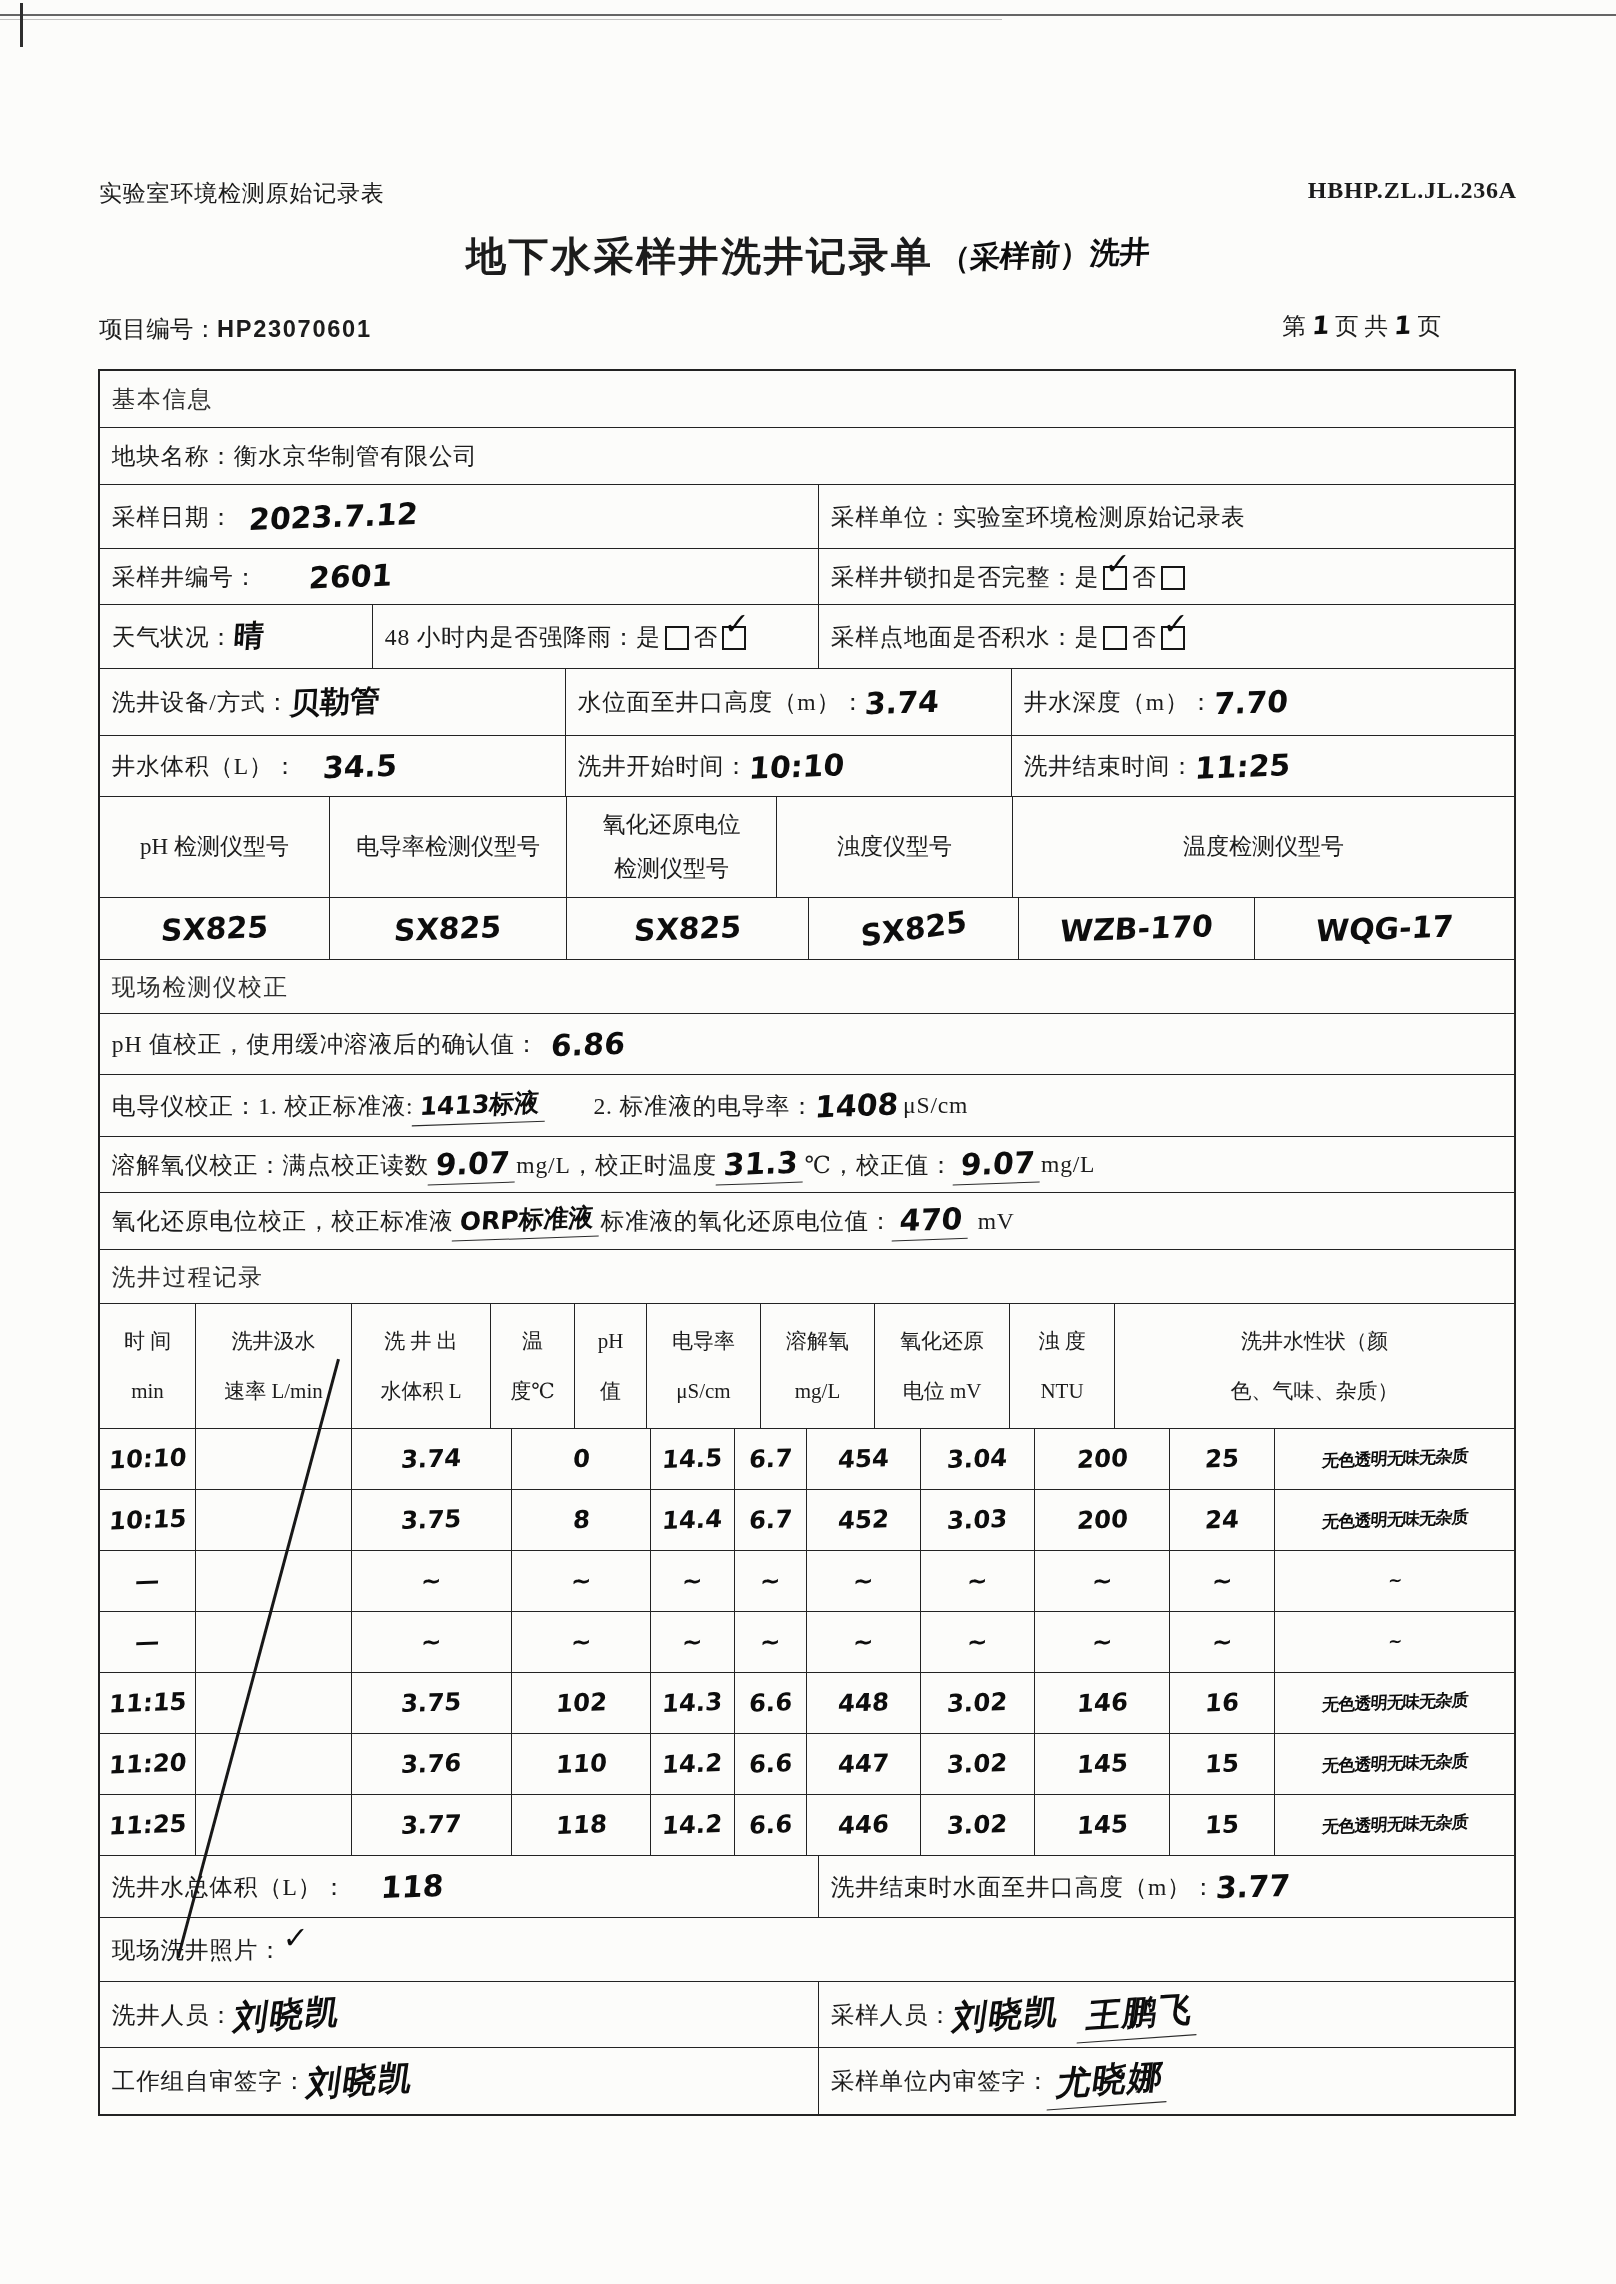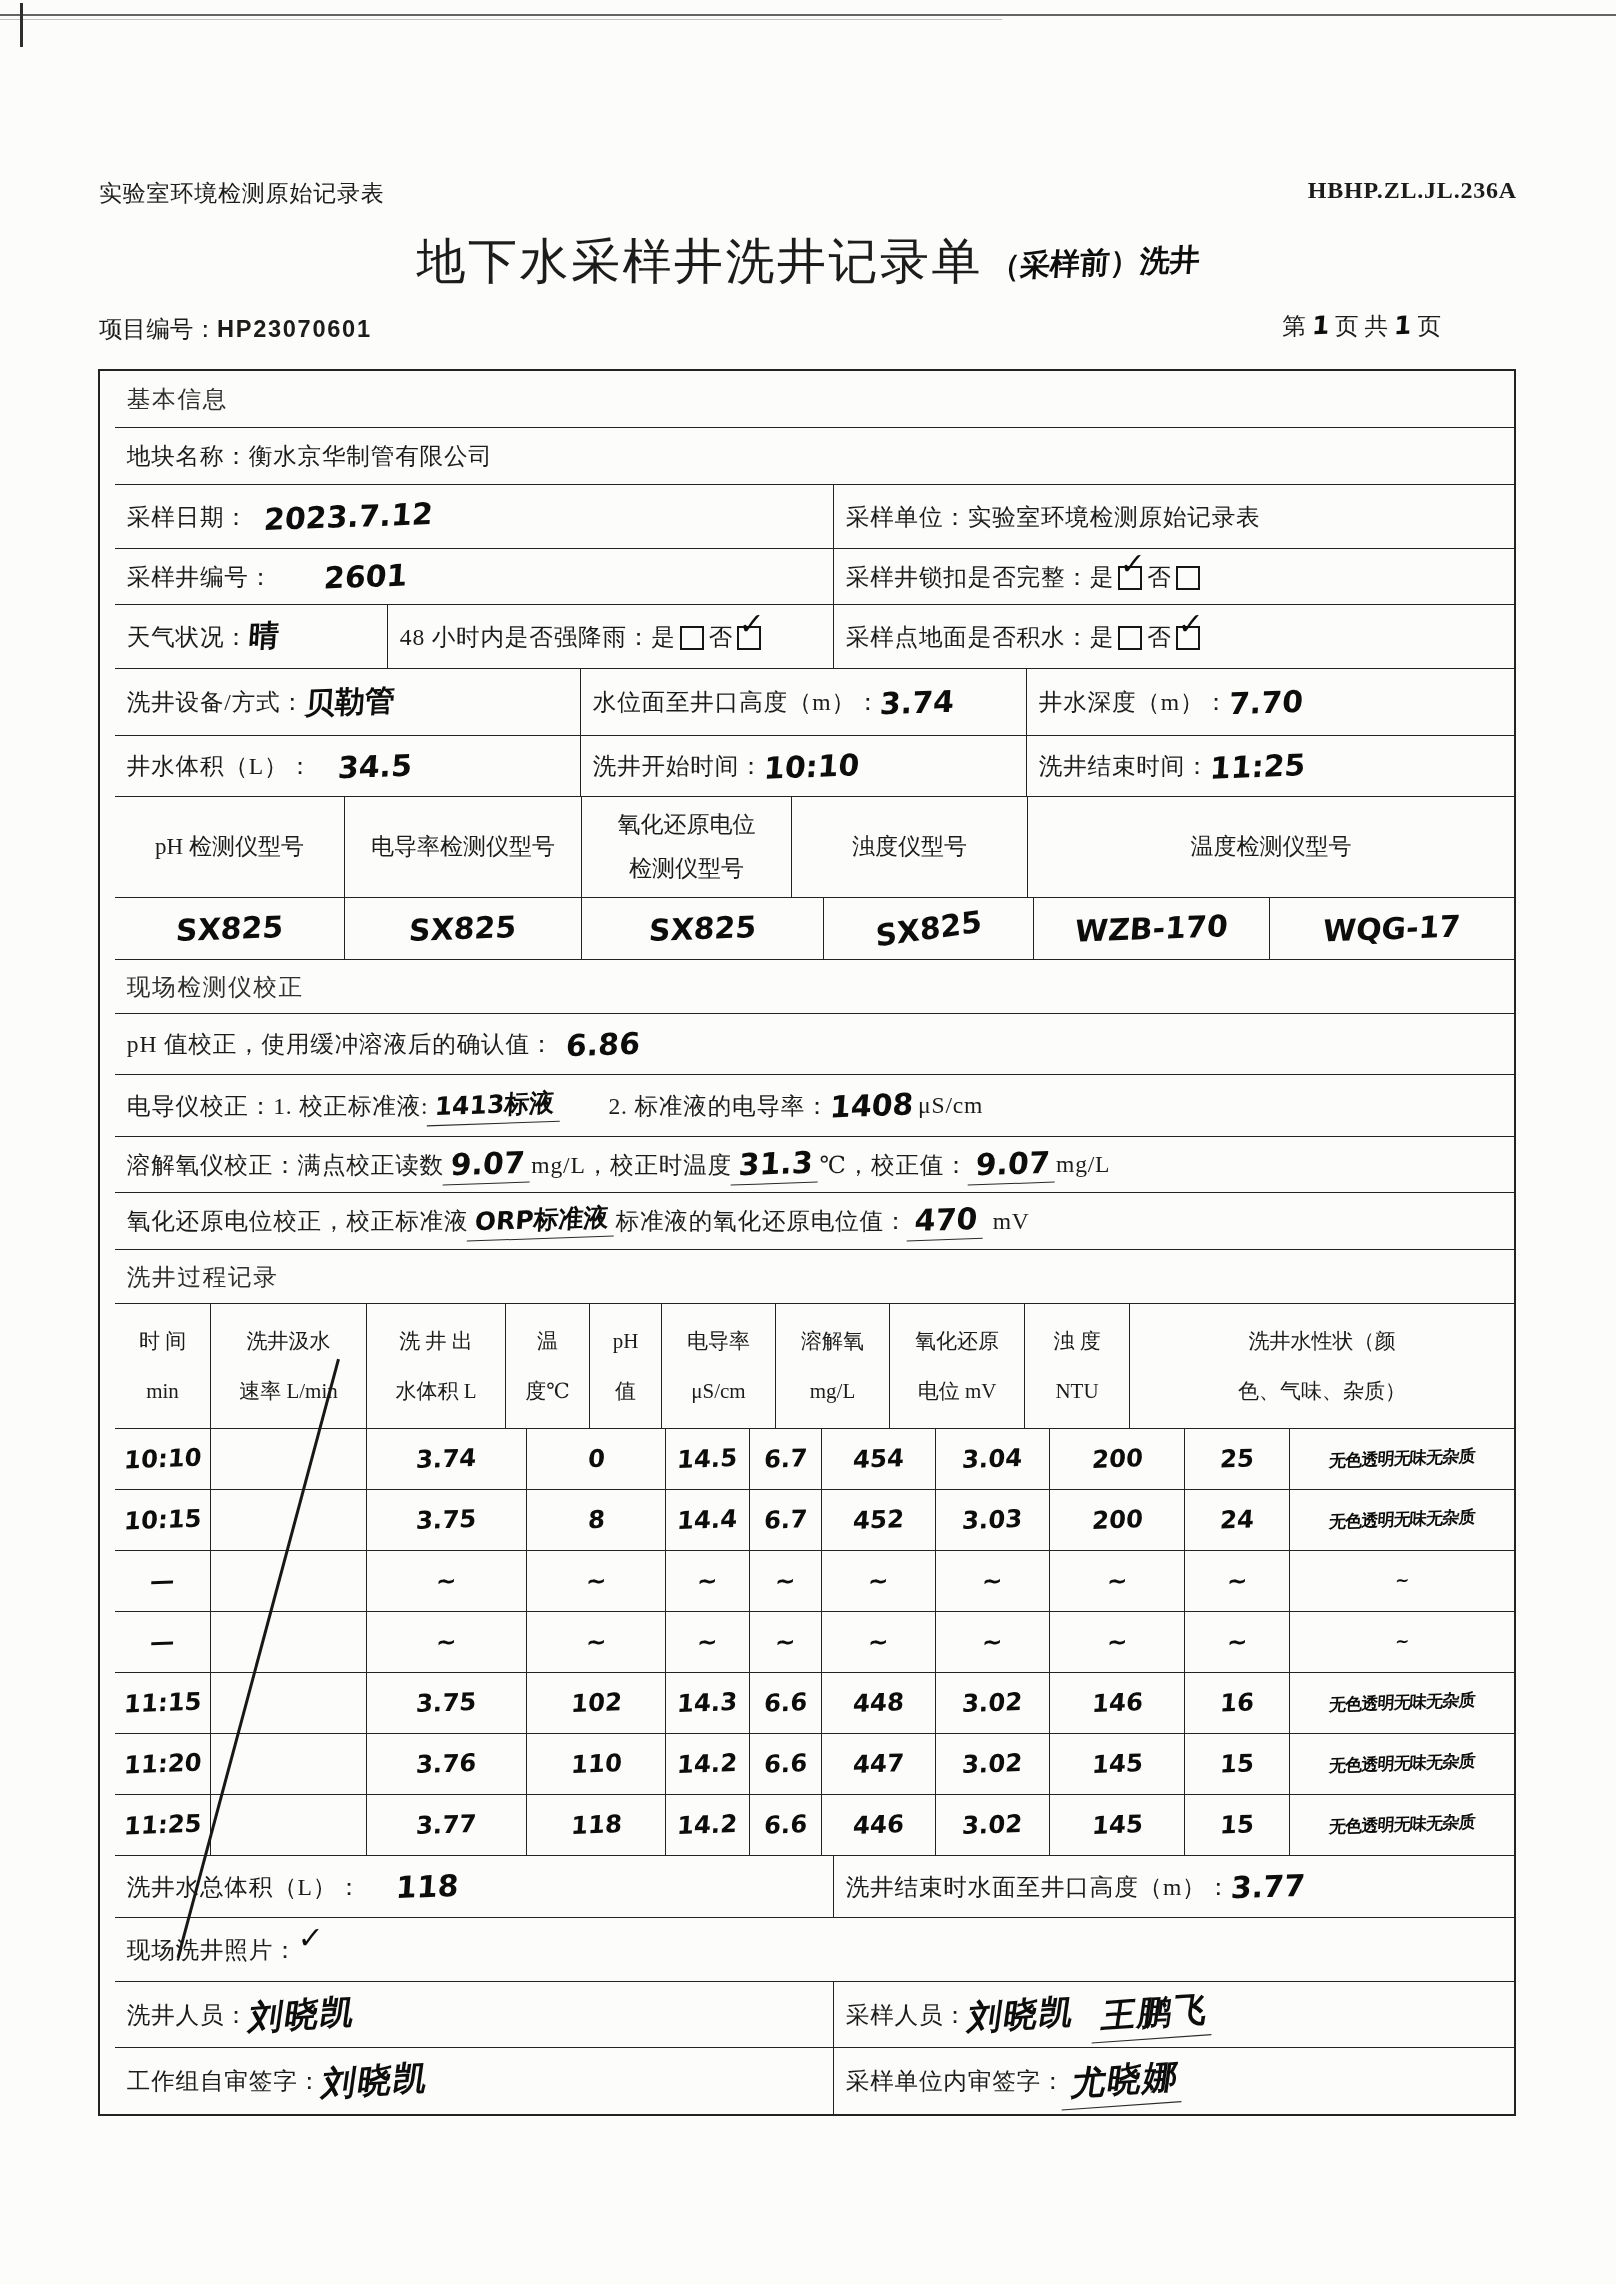--- a/index.html
+++ b/index.html
@@ -6,34 +6,34 @@
   .page{position:relative;width:1616px;height:2284px;background:#fcfcfa;margin:0 auto;overflow:hidden;
         font-family:"Liberation Serif","DejaVu Serif",serif;color:#1c1c1c;}
   
   .scan-top-line{position:absolute;left:0;top:13.5px;width:100%;height:2.5px;background:#4a4a4a;opacity:.85;}
   .scan-top-line2{position:absolute;left:0;top:18.5px;width:62%;height:0.8px;background:#9a9a9a;opacity:.6;}
   .scan-left-tick{position:absolute;left:20px;top:3.4px;width:3.4px;height:44px;background:#2e2e2e;}
   
   .doc-label{position:absolute;left:99px;top:178px;font-size:23px;letter-spacing:0.8px;}
   .doc-code{position:absolute;right:99px;top:177px;font-size:24px;font-weight:700;letter-spacing:0.8px;}
   .title-wrap{position:absolute;left:0;top:229px;width:100%;text-align:center;white-space:nowrap;}
-  .title{font-size:49px;font-weight:400;letter-spacing:2.5px;}
+  .title{font-size:40px;font-weight:700;letter-spacing:2.5px;}
   .title-note{font-size:30px;position:relative;top:-5px;margin-left:6.7px;}
   .proj-row{position:absolute;left:99px;top:313px;width:1418px;font-size:23.6px;}
   .proj-no{font-weight:700;letter-spacing:1.7px;font-family:"Liberation Sans",sans-serif;}
   .pagenum{position:absolute;right:76px;top:-3.4px;font-size:23.6px;}
   
   .hw{font-family:"DejaVu Sans",sans-serif;font-weight:600;color:#0d0d0d;display:inline-block;
       transform:rotate(-2deg) skewX(-6deg);}
   .hw-lg{font-size:30px;}
   .hw-md{font-size:25px;}
   .sig{font-size:34px;transform:rotate(-4deg) skewX(-12deg);letter-spacing:1.7px;}
   .ul{border-bottom:1.7px solid #2a2a2a;padding:0 6.7px 1.7px 6.7px;}
   
-  .form-table{position:absolute;left:98px;top:369px;width:1418px;border:2.5px solid #232323;box-sizing:border-box;padding-left:15px;}
+  .form-table{position:absolute;left:98px;top:369px;width:1418px;border:2.5px solid #232323;box-sizing:border-box;}
   .row{display:flex;border-bottom:1.7px solid #232323;align-items:stretch;box-sizing:border-box;}
   .row.last{border-bottom:none;}
   .cell{display:flex;align-items:center;padding:0 11.8px;box-sizing:border-box;font-size:23.6px;}
   .cell .lbl{letter-spacing:0.8px;}
   .cell+.cell{border-left:1.7px solid #232323;}
   .sec{font-size:23.6px;color:#2f2f2f;letter-spacing:1.7px;}
   .grow{flex:1;}
   
   .cbwrap{position:relative;display:inline-block;margin:0 5px;}
   .cb{display:inline-block;width:20px;height:20px;border:2.5px solid #161616;vertical-align:middle;}

